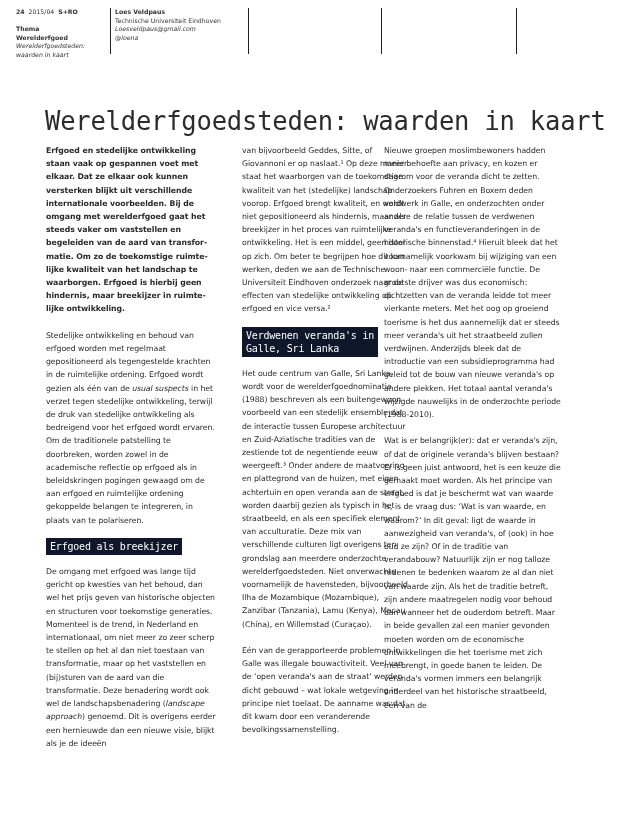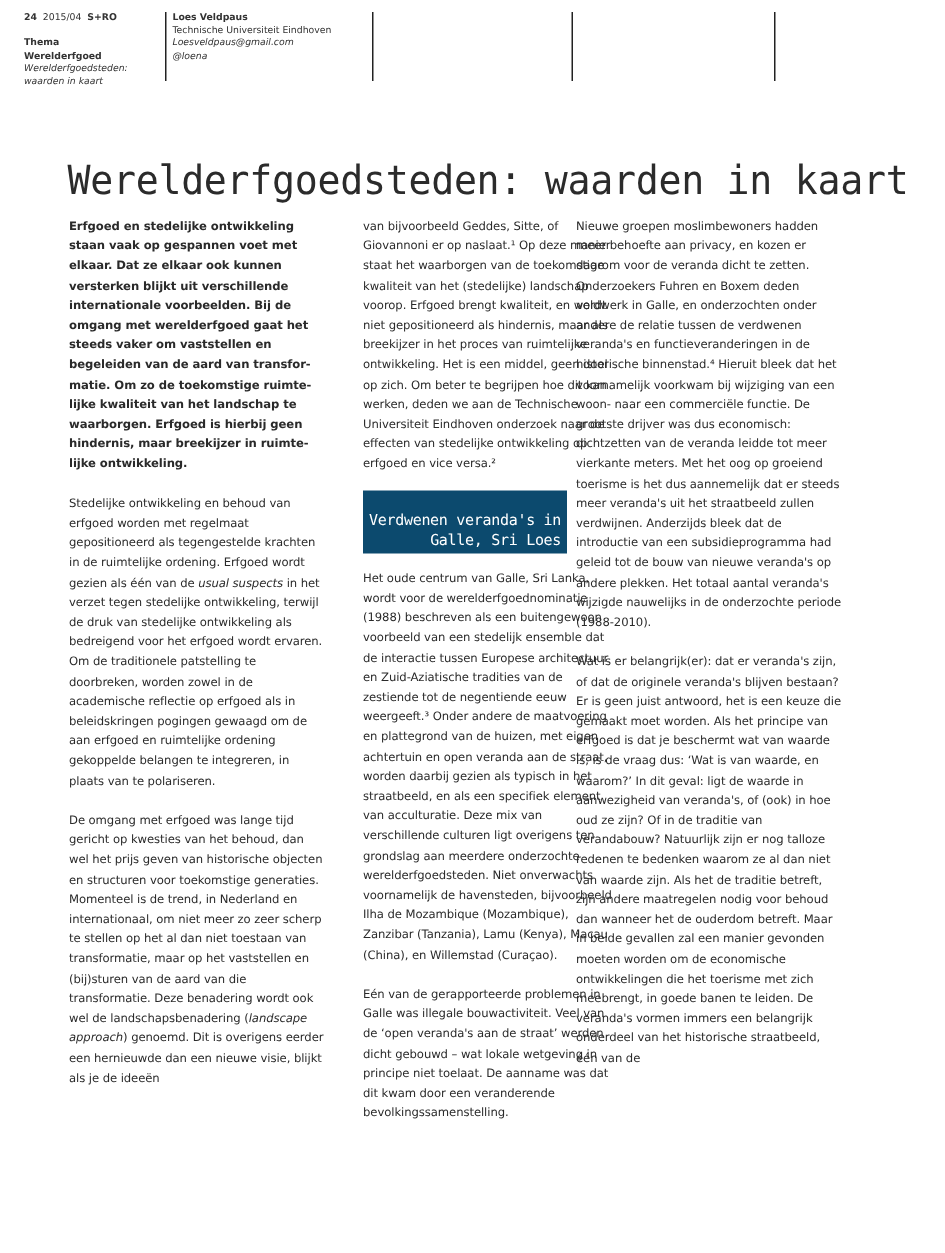--- a/index.html
+++ b/index.html
@@ -5,21 +5,21 @@
   html, body { margin: 0; padding: 0; background: #ffffff; }
   body { width: 630px; height: 835px; position: relative; overflow: hidden; color: #2a2a2a; font-family: "DejaVu Sans", sans-serif; }
   .hdr { position: absolute; top: 8px; font-size: 6.2px; line-height: 8.6px; color: #333; }
   .hdr b { font-weight: bold; }
   .hdr i { font-style: italic; }
   .vline { position: absolute; top: 8px; width: 1px; height: 46px; background: #222; }
   .title { position: absolute; left: 45px; top: 88px; font-family: "DejaVu Sans Mono", monospace; font-size: 25.5px; letter-spacing: -0.2px; color: #2b2b2b; font-weight: normal; white-space: nowrap; transform: scaleY(1.05); transform-origin: left top; }
   .col { position: absolute; top: 144px; font-size: 7.75px; line-height: 13.2px; color: #2a2a2a; letter-spacing: -0.05px; }
   .col p { margin: 0 0 13.2px 0; }
   .lead { font-weight: bold; }
-  .sub { display: inline-block; background: #0c4a6e; color: #ffffff; font-family: "DejaVu Sans Mono", monospace; font-size: 10px; line-height: 13px; padding: 14px 4px 2px 4px; margin: 4px 0 10px 0; letter-spacing: -0.2px; text-align: right; }
+  .sub { display: inline-block; background: #0f172a; color: #ffffff; font-family: "DejaVu Sans Mono", monospace; font-size: 10px; line-height: 13px; padding: 2px 4px 2px 4px; margin: 4px 0 10px 0; letter-spacing: -0.2px; }
   em { }
 </style>
 </head>
 <body>
 
 <div class="hdr" style="left:16px; width:92px;">
   <div>
     <b>24</b>&nbsp;
     <span>2015/04</span>&nbsp;
     <b>S+RO</b>
@@ -42,28 +42,29 @@
 
 <div class="vline" style="left:248px;"></div>
 <div class="vline" style="left:381px;"></div>
 <div class="vline" style="left:516px;"></div>
 
 <h1 class="title">Werelderfgoedsteden: waarden in kaart</h1>
 
 <div class="col" style="left:46px; width:172px;">
   <p class="lead">Erfgoed en stedelijke ontwikkeling staan vaak op gespannen voet met elkaar. Dat ze elkaar ook kunnen versterken blijkt uit verschillende internationale voorbeelden. Bij de omgang met werelderfgoed gaat het steeds vaker om vaststellen en begeleiden van de aard van transfor­matie. Om zo de toekomstige ruimte­lijke kwaliteit van het landschap te waarborgen. Erfgoed is hierbij geen hindernis, maar breekijzer in ruimte­lijke ontwikkeling.</p>
   <p><span>Stedelijke ontwikkeling en behoud van erfgoed worden met regelmaat gepositioneerd als tegengestelde krachten in de ruimtelijke ordening. Erf­goed wordt gezien als één van de </span><em>usual suspects</em><span> in het verzet tegen stedelijke ontwikkeling, terwijl de druk van stedelijke ontwikkeling als bedreigend voor het erfgoed wordt ervaren. Om de traditionele patstelling te doorbreken, worden zowel in de academische reflectie op erfgoed als in beleidskrin­gen pogingen gewaagd om de aan erfgoed en ruimtelijke ordening gekoppelde belangen te integreren, in plaats van te polariseren.</span></p>
+  <div class="sub" style="margin-top:-2px;">Erfgoed als breekijzer</div>
   <p><span>De omgang met erfgoed was lange tijd gericht op kwesties van het behoud, dan wel het prijs geven van historische objecten en structuren voor toekom­stige generaties. Momenteel is de trend, in Nederland en internationaal, om niet meer zo zeer scherp te stellen op het al dan niet toestaan van transformatie, maar op het vaststellen en (bij)sturen van de aard van die transformatie. Deze benadering wordt ook wel de landschapsbenadering (</span><em>landscape approach</em><span>) genoemd. Dit is overigens eerder een hernieuwde dan een nieuwe visie, blijkt als je de ideeën</span></p>
 </div>
 
 <div class="col" style="left:242px; width:172px;">
   <p>van bijvoorbeeld Geddes, Sitte, of Giovannoni er op naslaat.¹ Op deze manier staat het waarborgen van de toekomstige kwaliteit van het (stede­lijke) landschap voorop. Erfgoed brengt kwaliteit, en wordt niet gepositioneerd als hindernis, maar als breekijzer in het proces van ruimtelijke ontwikkeling. Het is een middel, geen doel op zich. Om beter te begrijpen hoe dit kan werken, deden we aan de Technische Universi­teit Eindhoven onderzoek naar de effecten van stedelijke ontwikkeling op erfgoed en vice versa.²</p>
   <div class="sub" style="margin-top:-2px;">
     <span>Verdwenen veranda's in</span><br>
-    <span>Galle, Sri Loes</span>
+    <span>Galle, Sri Lanka</span>
   </div>
   <p>Het oude centrum van Galle, Sri Lanka, wordt voor de werelderfgoednominatie (1988) beschreven als een buitenge­woon voorbeeld van een stedelijk ensemble dat de interactie tussen Europese architectuur en Zuid-Aziati­sche tradities van de zestiende tot de negentiende eeuw weergeeft.³ Onder andere de maatvoering en plattegrond van de huizen, met eigen achtertuin en open veranda aan de straat, worden daarbij gezien als typisch in het straatbeeld, en als een specifiek element van acculturatie. Deze mix van verschillende culturen ligt overigens ten grondslag aan meerdere onder­zochte werelderfgoedsteden. Niet onverwachts voornamelijk de haven­steden, bijvoorbeeld Ilha de Mozambi­que (Mozambique), Zanzibar (Tanzania), Lamu (Kenya), Macau (China), en Willemstad (Curaçao).</p>
   <p>Eén van de gerapporteerde problemen in Galle was illegale bouwactiviteit. Veel van de ‘open veranda's aan de straat’ werden dicht gebouwd – wat lokale wetgeving in principe niet toelaat. De aanname was dat dit kwam door een veranderende bevolkingssamenstelling.</p>
 </div>
 
 <div class="col" style="left:384px; width:178px;">
   <p>Nieuwe groepen moslimbewoners hadden meer behoefte aan privacy, en kozen er daarom voor de veranda dicht te zetten. Onderzoekers Fuhren en Boxem deden veldwerk in Galle, en onderzochten onder andere de relatie tussen de verdwenen veranda's en functieveranderingen in de historische binnenstad.⁴ Hieruit bleek dat het voornamelijk voorkwam bij wijziging van een woon- naar een commerciële functie. De grootste drijver was dus economisch: dichtzetten van de veranda leidde tot meer vierkante meters. Met het oog op groeiend toerisme is het dus aannemelijk dat er steeds meer veranda's uit het straat­beeld zullen verdwijnen. Anderzijds bleek dat de introductie van een subsidieprogramma had geleid tot de bouw van nieuwe veranda's op andere plekken. Het totaal aantal veranda's wijzigde nauwelijks in de onderzochte periode (1988-2010).</p>
   <p>Wat is er belangrijk(er): dat er veranda's zijn, of dat de originele veranda's blijven bestaan? Er is geen juist antwoord, het is een keuze die gemaakt moet worden. Als het principe van erfgoed is dat je beschermt wat van waarde is, is de vraag dus: ‘Wat is van waarde, en waarom?’ In dit geval: ligt de waarde in aanwezigheid van veranda's, of (ook) in hoe oud ze zijn? Of in de traditie van verandabouw? Natuurlijk zijn er nog talloze redenen te bedenken waarom ze al dan niet van waarde zijn. Als het de traditie betreft, zijn andere maatrege­len nodig voor behoud dan wanneer het de ouderdom betreft. Maar in beide gevallen zal een manier gevonden moeten worden om de economische ontwikkelingen die het toerisme met zich meebrengt, in goede banen te leiden. De veranda's vormen immers een belangrijk onderdeel van het historische straatbeeld, één van de</p>
 </div>
 

